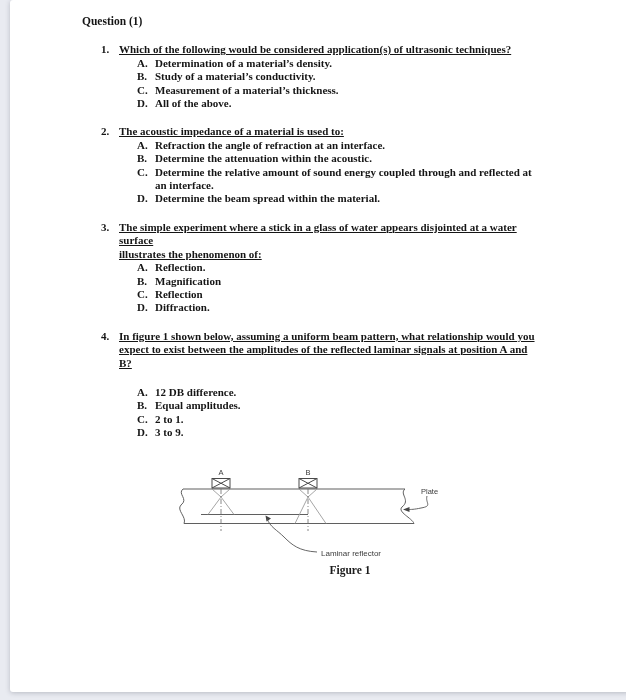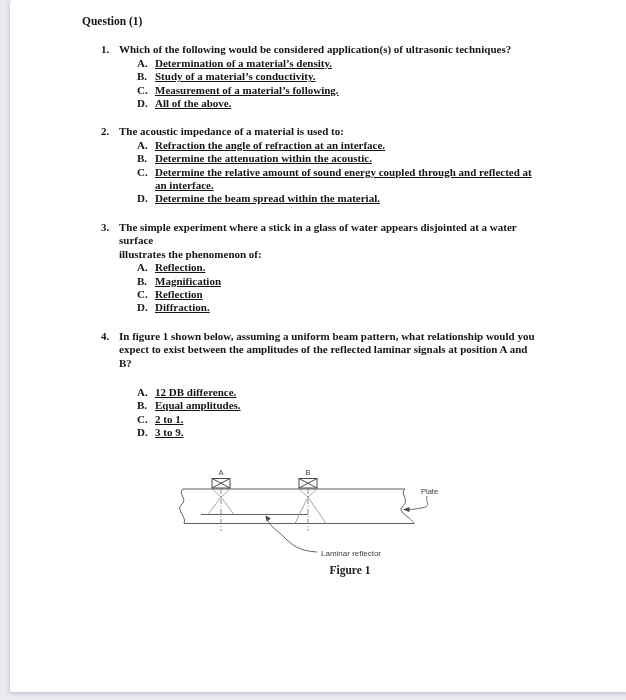--- a/index.html
+++ b/index.html
@@ -35,26 +35,26 @@
     margin-left: 74px;
     margin-right: 40px;
     margin-top: 15px;
     font-size: 11px;
     font-weight: bold;
     color: #151515;
     line-height: 13.4px;
   }
   .q-row { display: flex; }
   .q-num { width: 18px; flex: 0 0 18px; }
-  .q-text { flex: 1; white-space: pre-line; }
+  .q-text { flex: 1; white-space: pre-line; text-decoration: underline; }
   .options { margin-left: 36px; }
   .options.gap-top { margin-top: 16px; }
   .opt-row { display: flex; }
   .opt-letter { width: 18px; flex: 0 0 18px; }
-  .opt-text { flex: 1; white-space: pre-line; text-decoration: underline; }
+  .opt-text { flex: 1; white-space: pre-line; }
   .figure-wrap {
     position: absolute;
     left: 165px;
     top: 462px;
     width: 280px;
     height: 118px;
   }
   .figure-wrap svg { display: block; }
   .fig-label {
     font-family: "Liberation Sans", sans-serif;
@@ -90,21 +90,21 @@
       <div class="opt-row">
         <span class="opt-letter">A.</span>
         <span class="opt-text">Determination of a material’s density.</span>
       </div>
       <div class="opt-row">
         <span class="opt-letter">B.</span>
         <span class="opt-text">Study of a material’s conductivity.</span>
       </div>
       <div class="opt-row">
         <span class="opt-letter">C.</span>
-        <span class="opt-text">Measurement of a material’s following.</span>
+        <span class="opt-text">Measurement of a material’s thickness.</span>
       </div>
       <div class="opt-row">
         <span class="opt-letter">D.</span>
         <span class="opt-text">All of the above.</span>
       </div>
     </div>
   </div>
 
   <div class="question">
     <div class="q-row">

